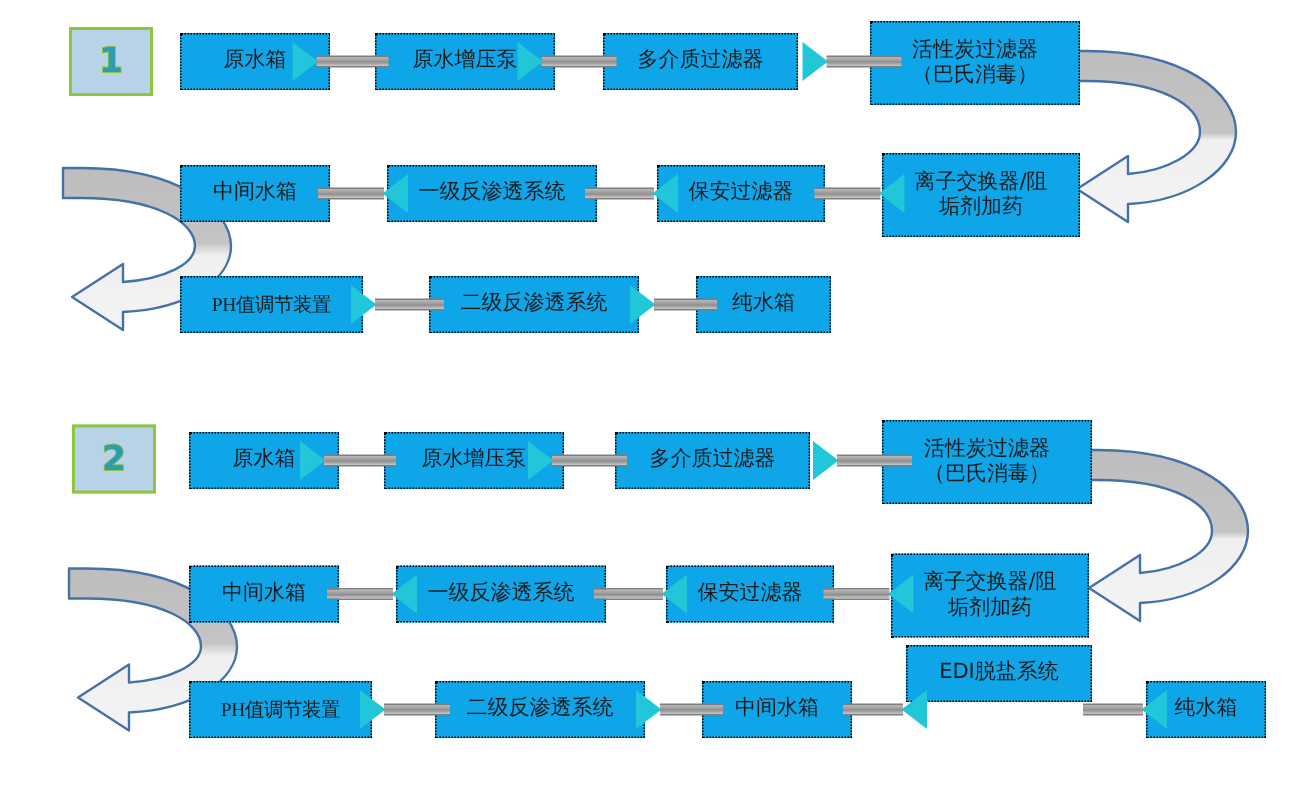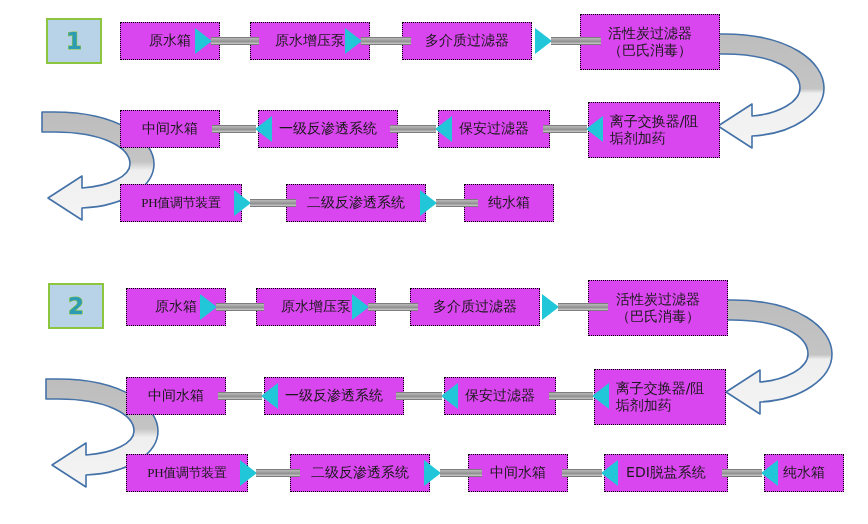--- a/index.html
+++ b/index.html
@@ -39,25 +39,26 @@
     -webkit-text-stroke: 1.2px #8cc63f;
     paint-order: stroke fill;
     letter-spacing: 0;
     line-height: 1;
   }
 
   
   .node {
     position: absolute;
     box-sizing: border-box;
-    background: #d946ef;
+    background: #0ea5e9;
     border: 1.5px dotted #000000;
     display: flex;
     align-items: center;
     justify-content: center;
+    text-align: center;
     color: #1a1a1a;
     font-size: 14px;
     line-height: 1.25;
     white-space: pre-line;
     z-index: 2;
   }
   .node.two-line {
     font-size: 14px;
   }
   .node.narrow-text {
@@ -267,20 +268,20 @@
   <div class="node" style="left:290px; top:454px; width:140px; height:38px;">二级反渗透系统</div>
   <div class="conn right" style="left:424px; top:460px; width:58px;">
     <span class="tri"></span>
       <span class="bar"></span>
   </div>
   <div class="node" style="left:468px; top:454px; width:100px; height:38px;">中间水箱</div>
   <div class="conn left" style="left:562px; top:460px; width:56px;">
     <span class="tri"></span>
       <span class="bar"></span>
   </div>
-  <div class="node" style="left:604px; top:454px; width:124px; height:38px;">EDI脱盐系统</div>
+  <div class="node" style="left:604px; top:430px; width:124px; height:38px;">EDI脱盐系统</div>
   <div class="conn left" style="left:722px; top:460px; width:56px;">
     <span class="tri"></span>
       <span class="bar"></span>
   </div>
   <div class="node" style="left:764px; top:454px; width:80px; height:38px;">纯水箱</div>
 
 </div>
 
 </body></html>

